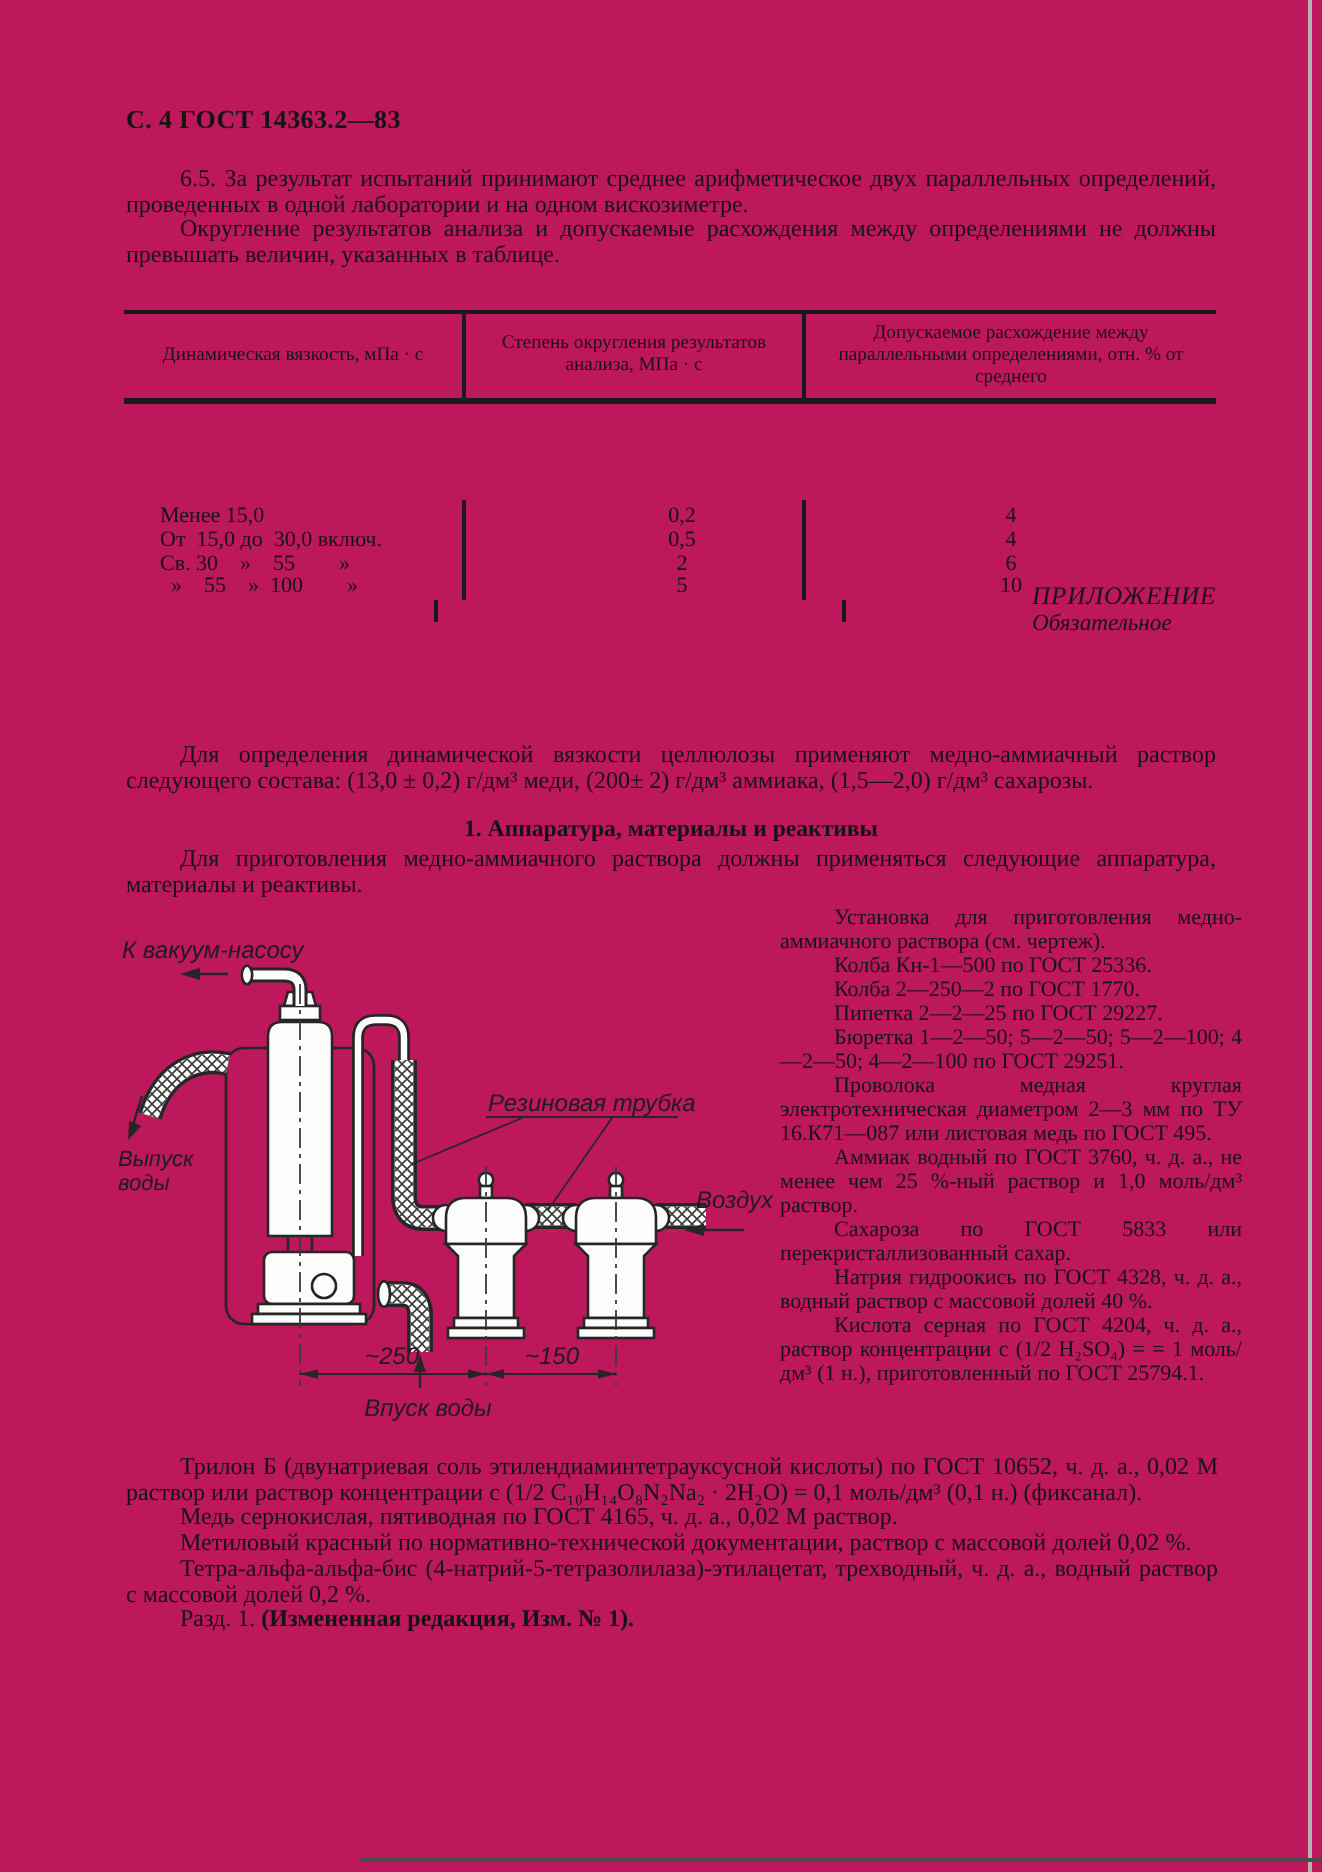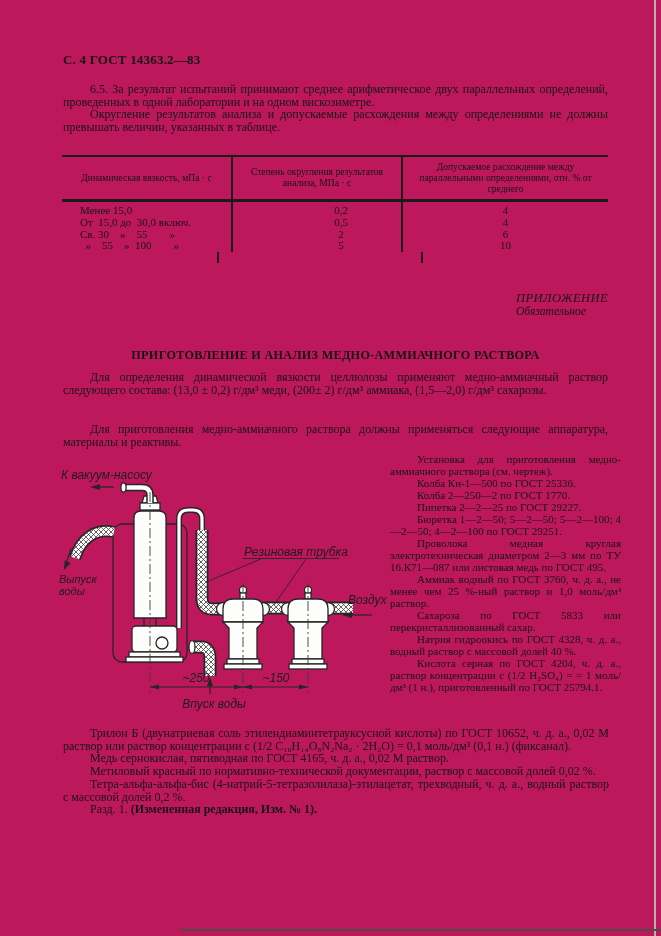--- a/index.html
+++ b/index.html
@@ -18,21 +18,21 @@
   .gtable{left:62px;top:155px;width:546px;border-top:2.4px solid #1a1a1a;box-sizing:border-box;}
   .gt-head{display:flex;border-bottom:3px solid #1a1a1a;}
   .gt-row{display:flex;}
   .gt-c1{width:171px;}.gt-c2{width:170px;padding-left:48px;}.gt-c3{width:205px;}
   .gt-hcell{box-sizing:border-box;font-size:9.6px;line-height:10.8px;text-align:center;
     display:flex;align-items:center;justify-content:center;padding:5px 8px;min-height:40px;}
   .gt-cell{box-sizing:border-box;font-size:11px;line-height:11.6px;}
   .gt-bl{border-right:2px solid #1a1a1a;}
   .gt-row .gt-c1{padding-left:18px;white-space:pre;}
   .gt-row .gt-c2,.gt-row .gt-c3{text-align:center;}
-  .gt-first .gt-cell{padding-top:3px;}
+  .gt-first .gt-cell{padding-top:3px;margin-top:48px;}
   .gt-ext{display:flex;height:11px;}
   
   .appendix{left:516px;top:292px;font-style:italic;line-height:13px;}
   .appendix .a1{font-size:12.6px;letter-spacing:.4px;}
   .appendix .a2{font-size:11.6px;}
   .doc-title{left:63px;top:348px;width:545px;text-align:center;font-weight:bold;font-size:12.2px;letter-spacing:.3px;}
   .intro{left:63px;top:371px;width:545px;}
   .sec1-head{left:63px;top:407px;width:545px;text-align:center;font-weight:bold;font-size:11.8px;}
   .sec1-para{left:63px;top:423px;width:545px;}
   .right-col{left:390px;top:453px;width:231px;font-size:11px;line-height:12px;text-align:justify;}
@@ -93,24 +93,24 @@
         <div class="gt-c2 gt-bl"></div>
         <div class="gt-c3"></div>
     </div>
   </div>
 
   <div class="abs appendix">
     <div class="a1">ПРИЛОЖЕНИЕ</div>
     <div class="a2">Обязательное</div>
   </div>
 
-  <div class="abs doc-title">ПРИГОТОВЛЕНИЕ И АНАЛИЗ МЕДНО-АММИАЧНОГО РАСТВОРА</div>
 
   <p class="abs intro body-text ind">Для определения динамической вязкости целлюлозы применяют медно-аммиачный раствор следующего состава: (13,0 ± 0,2) г/дм³ меди, (200± 2) г/дм³ аммиака, (1,5—2,0)  г/дм³ сахарозы.</p>
 
+  <div class="abs sec1-head">1. Аппаратура, материалы и реактивы</div>
   <p class="abs sec1-para body-text ind">Для приготовления медно-аммиачного раствора должны применяться следующие аппаратура, материалы и реактивы.</p>
 
   <svg class="abs diagram" width="340" height="258" viewBox="0 0 340 258">
     <defs>
       <pattern id="xh" width="5" height="5" patternUnits="userSpaceOnUse">
         <path d="M0,5 L5,0 M0,0 L5,5" stroke="#3a3a3a" stroke-width="0.8" fill="none"></path>
       </pattern>
     </defs>
 
     <g stroke="#262626" fill="none" stroke-width="1.3">

